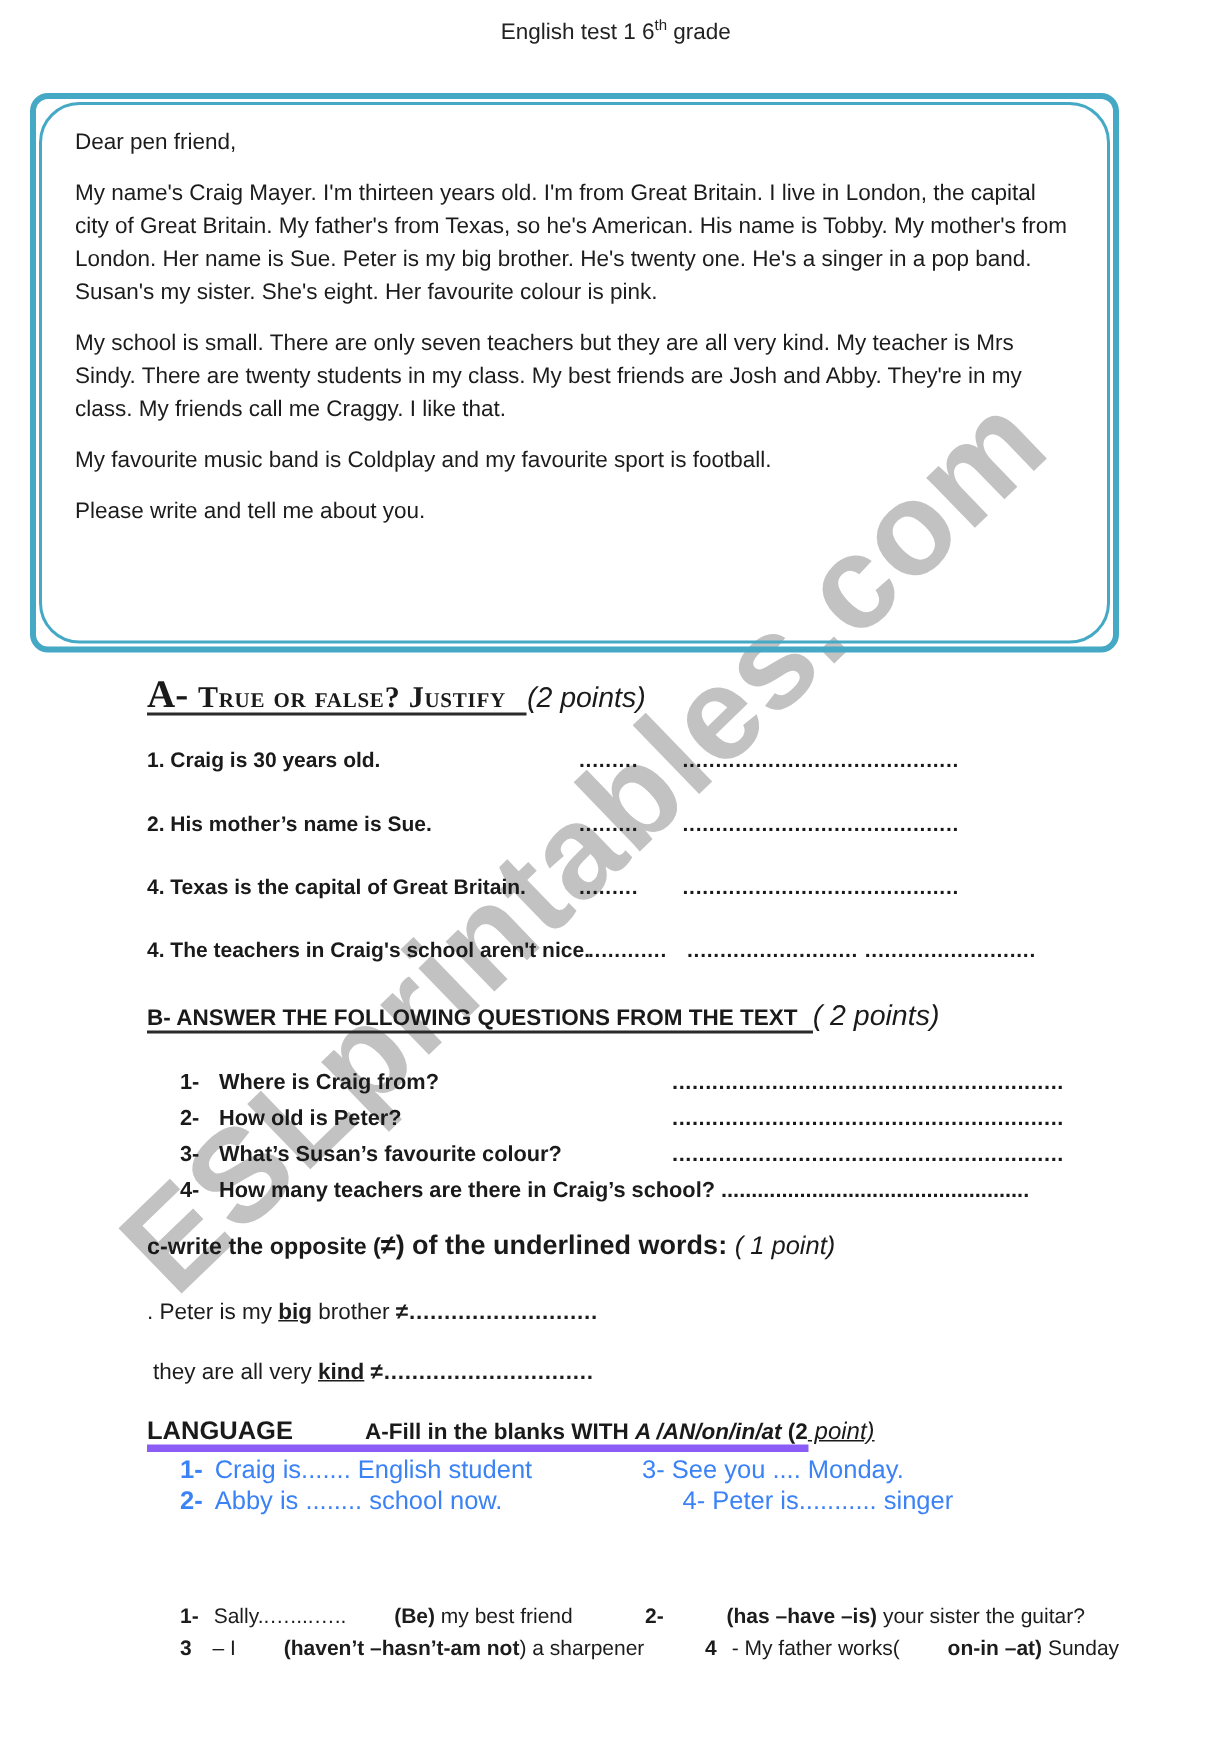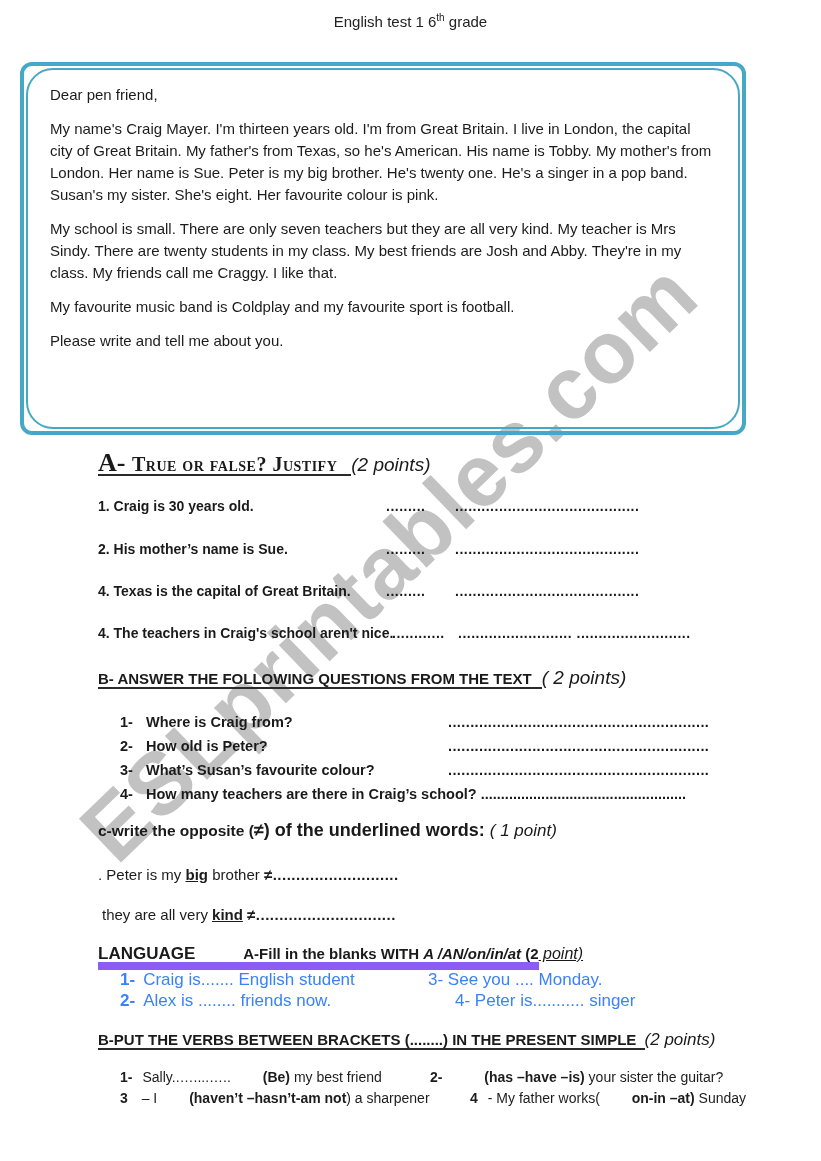--- a/index.html
+++ b/index.html
@@ -57,21 +57,21 @@
   
   .secC-head{position:absolute;left:98px;top:820px;font-weight:bold;}
   .c-small{font-size:15.5px;}
   .c-big{font-size:18px;}
   .c-pts{font-style:italic;font-size:17px;font-weight:normal;}
   .c-row{position:absolute;left:98px;font-size:15px;color:#1c1c1c;}
   .c-row .bu{font-weight:bold;text-decoration:underline;}
   .c-row .bd{font-weight:bold;letter-spacing:0.5px;}
   
   .lang-head{position:absolute;left:98px;top:944px;font-weight:bold;font-size:15px;}
-  .lang-head .u{border-bottom:8px solid #8b5cf6;}
+  .lang-head .u{border-bottom:5px solid #8b5cf6;}
   .lang-head .big{font-size:17px;}
   .lang-head .gap{display:inline-block;width:48px;}
   .lang-head .it{font-style:italic;}
   .lang-head .pts{font-style:italic;font-size:16px;font-weight:normal;text-decoration:underline;}
   .l-row{position:absolute;font-size:17px;color:#3b82f6;}
   .l-num{font-weight:bold;padding-right:8px;}
   
   .verb-head{position:absolute;left:98px;top:1030px;font-weight:bold;font-size:15px;}
   .verb-head .u{border-bottom:2px solid #2a2a2a;padding-right:4px;}
   .verb-head .pts{font-style:italic;font-size:17px;font-weight:normal;}
@@ -159,29 +159,26 @@
     <span class="u"><span class="big">LANGUAGE</span><span class="gap"></span><span>A-Fill in the blanks WITH </span><span class="it">A /AN/on/in/at</span><span> (2</span></span><span class="pts"> point)</span>
   </div>
 
   <div class="l-row" style="top:970px;left:120px">
     <span class="l-num">1-</span><span>Craig is....... English student</span>
   </div>
   <div class="l-row" style="top:970px;left:428px">
     <span>3- See you .... Monday.</span>
   </div>
   <div class="l-row" style="top:991px;left:120px">
-    <span class="l-num">2-</span><span>Alex is ........ friends now.</span>
+    <span class="l-num">2-</span><span>Abby is ........ school now.</span>
   </div>
   <div class="l-row" style="top:991px;left:455px">
     <span>4- Peter is........... singer</span>
   </div>
 
-  <div class="verb-head">
-    <span class="u">B-PUT THE VERBS BETWEEN BRACKETS (........) IN THE PRESENT SIMPLE </span><span class="pts">(2 points)</span>
-  </div>
 
   <div class="v-row" style="top:1069px;left:120px">
     <span class="v-num">1-</span><span>Sally..…....…..  </span><span class="v-b">(Be)</span><span> my best friend</span>
   </div>
   <div class="v-row" style="top:1069px;left:430px">
     <span class="v-num">2- </span><span class="v-b">(has –have –is)</span><span> your sister  the guitar?</span>
   </div>
   <div class="v-row" style="top:1090px;left:120px">
     <span class="v-num">3</span><span> – I </span><span class="v-b">(haven’t –hasn’t-am not</span><span>) a sharpener</span>
   </div>

